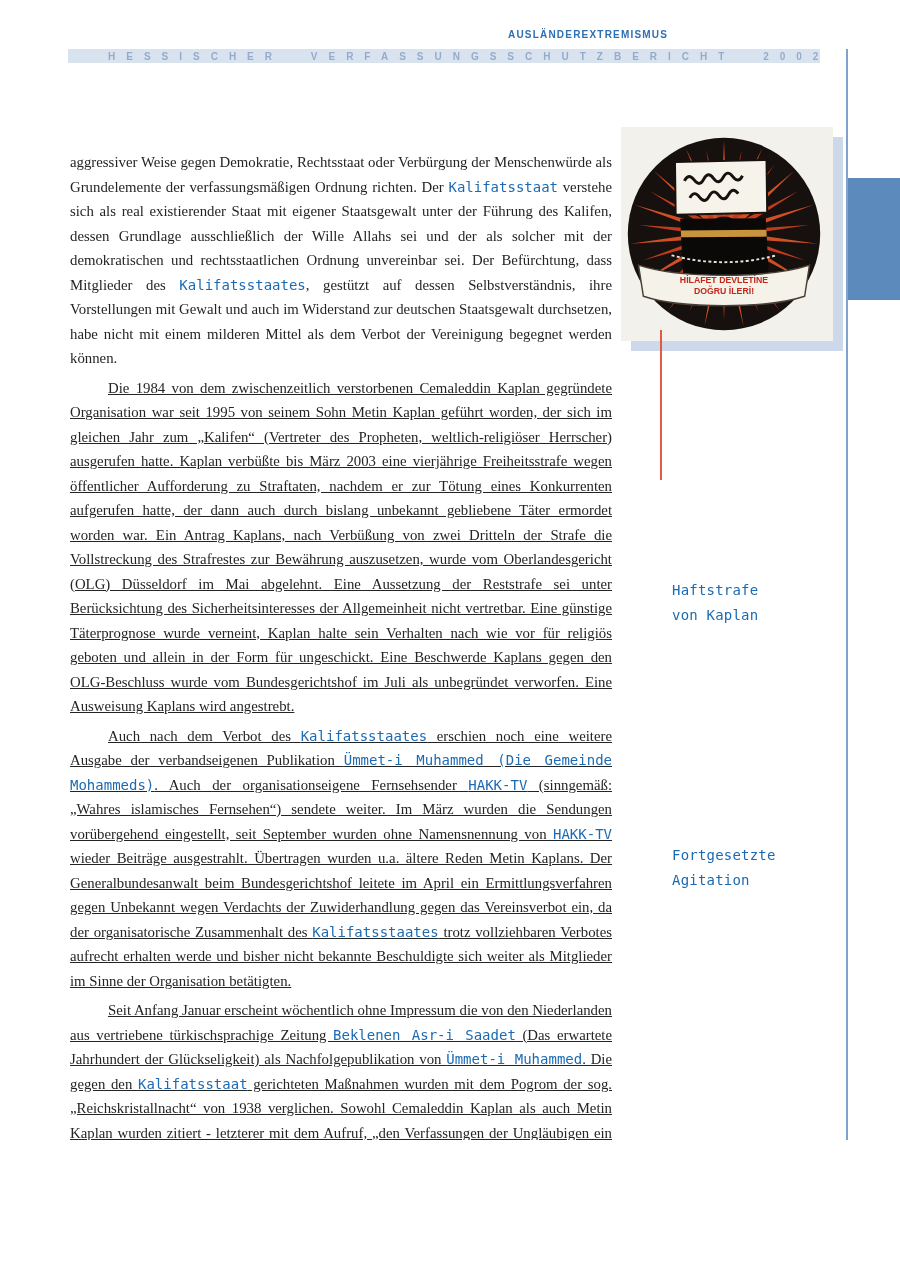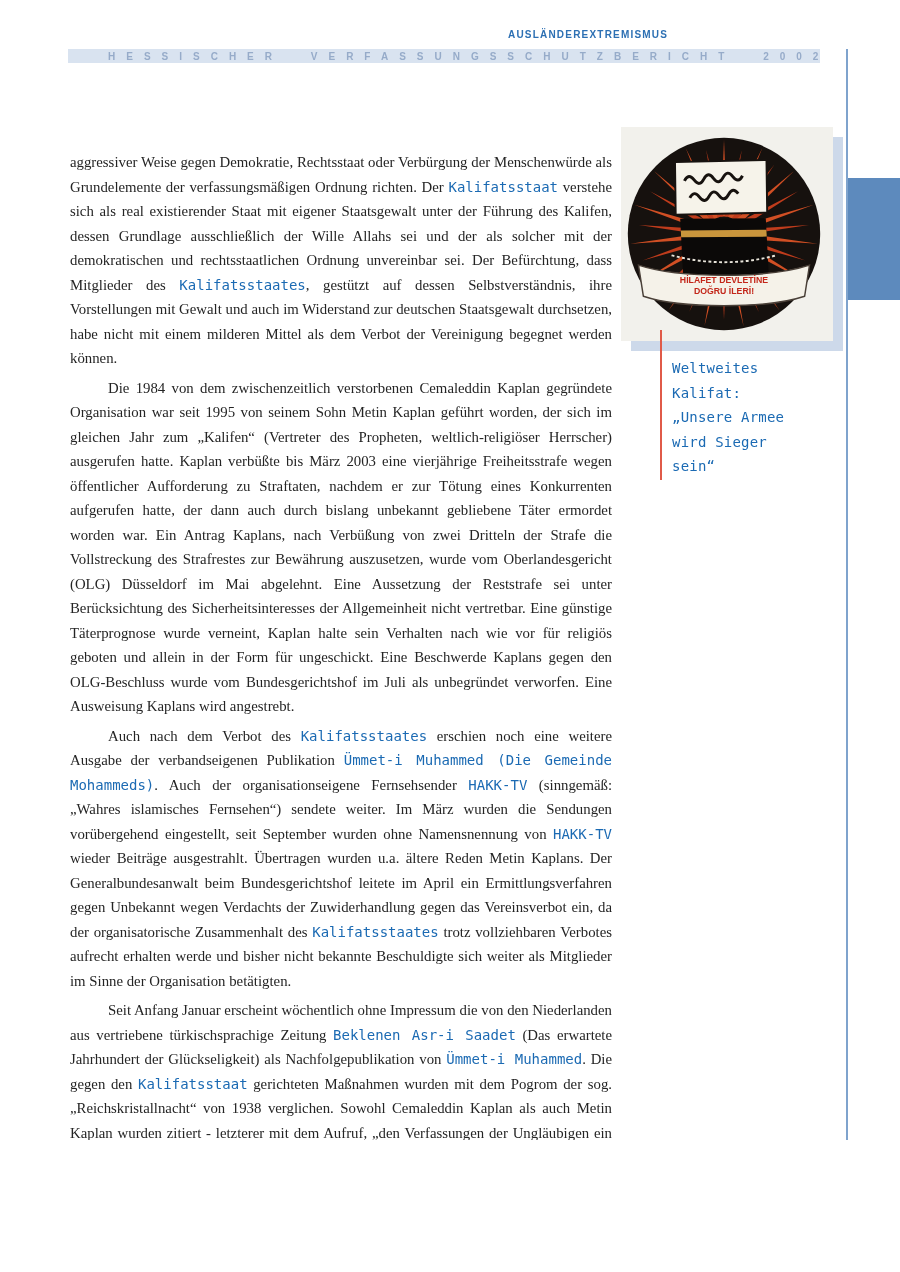--- a/index.html
+++ b/index.html
@@ -33,21 +33,21 @@
     font-family:"DejaVu Sans Mono",monospace;font-size:14px;line-height:24.5px;
     color:#1b6ab3;white-space:pre-line;letter-spacing:0.2px;}
   .note-1{top:356px;}
   .note-2{top:578px;}
   .note-3{top:843px;}
 
   
   .body-text{position:absolute;left:70px;top:150px;width:542px;
     font-size:14.8px;line-height:24.5px;color:#242424;text-align:justify;}
   .body-text p{margin:0 0 5px 0;}
-  .body-text p.indent{text-indent:38px;}
+  .body-text p.indent{text-indent:38px;text-decoration:underline;}
   .kw{font-family:"DejaVu Sans Mono",monospace;font-size:14px;color:#1b6ab3;}
 
   
   .page-number{position:absolute;left:771px;top:1186px;
     font-family:"DejaVu Sans Mono",monospace;font-weight:bold;font-size:38px;
     color:#86acd8;letter-spacing:3px;}
 </style>
 </head>
 <body>
 
@@ -111,25 +111,24 @@
       <path d="M52,128 q54,14 108,0" stroke="#e8e4da" stroke-width="2" stroke-dasharray="3,2.5" fill="none"></path>
 
       <path d="M18,138 C60,152 152,152 194,138 L189,170 C150,183 62,183 23,170 Z" fill="#f5f2e9" stroke="#4a4038" stroke-width="1.5"></path>
       <text x="106" y="156" text-anchor="middle" font-family="Liberation Sans, sans-serif" font-size="9" font-weight="bold" fill="#c3271a">HİLAFET DEVLETİNE</text>
       <text x="106" y="168" text-anchor="middle" font-family="Liberation Sans, sans-serif" font-size="9" font-weight="bold" fill="#c3271a">DOĞRU İLERİ!</text>
     </svg>
   </figure>
 
   <div class="red-line"></div>
 
-  <aside class="margin-note note-1">Weltweites
-Kalifat:
-„Unsere Armee
-wird Sieger
-sein“</aside>
+  <aside class="margin-note note-2">Haftstrafe
+von Kaplan</aside>
+  <aside class="margin-note note-3">Fortgesetzte
+Agitation</aside>
 
   <main class="body-text">
       <p class=""><span>aggressiver Weise gegen Demokratie, Rechtsstaat oder Verbürgung der Menschenwürde als Grundelemente der verfassungsmäßigen Ordnung richten. Der </span><span class="kw">Kalifatsstaat</span><span> verstehe sich als real existierender Staat mit eigener Staatsgewalt unter der Führung des Kalifen, dessen Grundlage ausschließlich der Wille Allahs sei und der als solcher mit der demokratischen und rechtsstaatlichen Ordnung unvereinbar sei. Der Befürchtung, dass Mitglieder des </span><span class="kw">Kalifatsstaates</span><span>, gestützt auf dessen Selbstverständnis, ihre Vorstellungen mit Gewalt und auch im Widerstand zur deutschen Staatsgewalt durchsetzen, habe nicht mit einem milderen Mittel als dem Verbot der Vereinigung begegnet werden können.</span></p>
       <p class="indent"><span>Die 1984 von dem zwischenzeitlich verstorbenen Cemaleddin Kaplan gegründete Organisation war seit 1995 von seinem Sohn Metin Kaplan geführt worden, der sich im gleichen Jahr zum „Kalifen“ (Vertreter des Propheten, weltlich-religiöser Herrscher) ausgerufen hatte. Kaplan verbüßte bis März 2003 eine vierjährige Freiheitsstrafe wegen öffentlicher Aufforderung zu Straftaten, nachdem er zur Tötung eines Konkurrenten aufgerufen hatte, der dann auch durch bislang unbekannt gebliebene Täter ermordet worden war. Ein Antrag Kaplans, nach Verbüßung von zwei Dritteln der Strafe die Vollstreckung des Strafrestes zur Bewährung auszusetzen, wurde vom Oberlandesgericht (OLG) Düsseldorf im Mai abgelehnt. Eine Aussetzung der Reststrafe sei unter Berücksichtung des Sicherheitsinteresses der Allgemeinheit nicht vertretbar. Eine günstige Täterprognose wurde verneint, Kaplan halte sein Verhalten nach wie vor für religiös geboten und allein in der Form für ungeschickt. Eine Beschwerde Kaplans gegen den OLG-Beschluss wurde vom Bundesgerichtshof im Juli als unbegründet verworfen. Eine Ausweisung Kaplans wird angestrebt.</span></p>
       <p class="indent"><span>Auch nach dem Verbot des </span><span class="kw">Kalifatsstaates</span><span> erschien noch eine weitere Ausgabe der verbandseigenen Publikation </span><span class="kw">Ümmet-i Muhammed (Die Gemeinde Mohammeds)</span><span>. Auch der organisationseigene Fernsehsender </span><span class="kw">HAKK-TV</span><span> (sinngemäß: „Wahres islamisches Fernsehen“) sendete weiter. Im März wurden die Sendungen vorübergehend eingestellt, seit September wurden ohne Namensnennung von </span><span class="kw">HAKK-TV</span><span> wieder Beiträge ausgestrahlt. Übertragen wurden u.a. ältere Reden Metin Kaplans. Der Generalbundesanwalt beim Bundesgerichtshof leitete im April ein Ermittlungsverfahren gegen Unbekannt wegen Verdachts der Zuwiderhandlung gegen das Vereinsverbot ein, da der organisatorische Zusammenhalt des </span><span class="kw">Kalifatsstaates</span><span> trotz vollziehbaren Verbotes aufrecht erhalten werde und bisher nicht bekannte Beschuldigte sich weiter als Mitglieder im Sinne der Organisation betätigten.</span></p>
       <p class="indent"><span>Seit Anfang Januar erscheint wöchentlich ohne Impressum die von den Niederlanden aus vertriebene türkischsprachige Zeitung </span><span class="kw">Beklenen Asr-i Saadet</span><span> (Das erwartete Jahrhundert der Glückseligkeit) als Nachfolgepublikation von </span><span class="kw">Ümmet-i Muhammed</span><span>. Die gegen den </span><span class="kw">Kalifatsstaat</span><span> gerichteten Maßnahmen wurden mit dem Pogrom der sog. „Reichskristallnacht“ von 1938 verglichen. Sowohl Cemaleddin Kaplan als auch Metin Kaplan wurden zitiert - letzterer mit dem Aufruf, „den Verfassungen der Ungläubigen ein Ende zu setzen, sie in den Müll zu werfen“ (2. Januar). In der Ausgabe vom 17. Juli hieß es:</span></p>
     </main>
 
   <div class="page-number">59</div>
 

